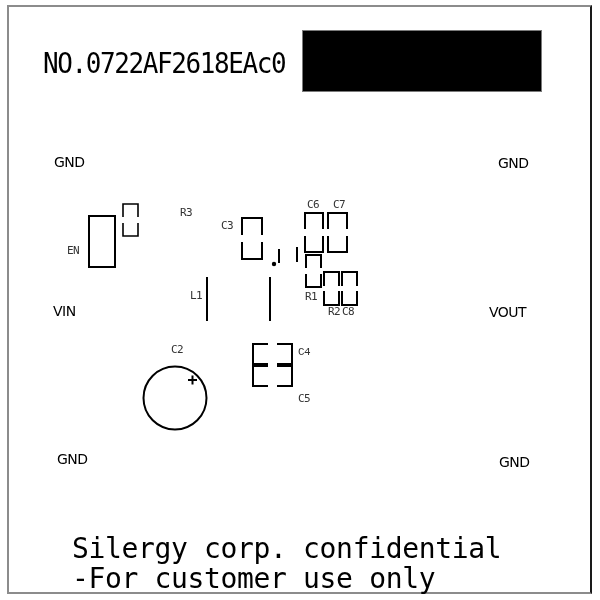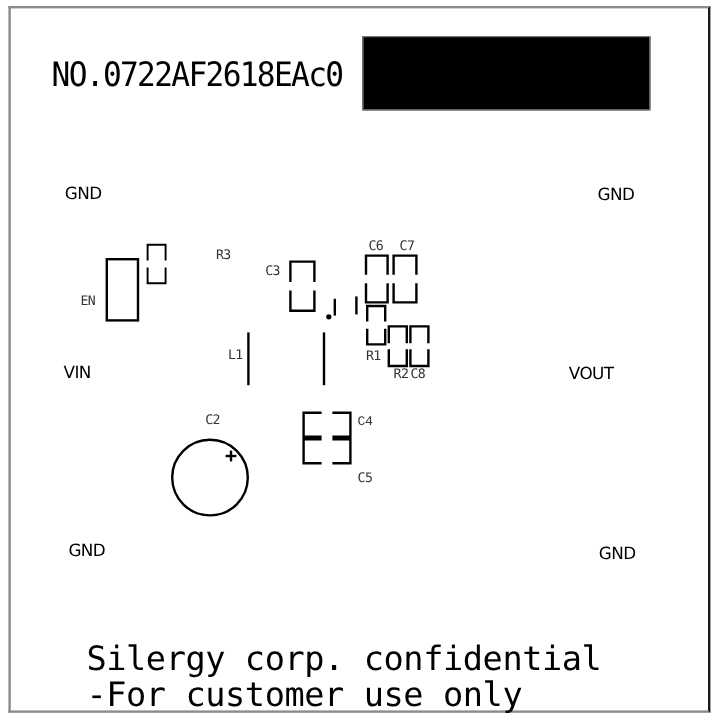--- a/index.html
+++ b/index.html
@@ -90,21 +90,21 @@
 <body>
 
 <div class="board"></div>
 
 <div class="txt serial">NO.0722AF2618EAc0</div>
 <div class="redact"></div>
 
 <div class="txt net" style="left:54px; top:155px;">GND</div>
 <div class="txt net" style="left:498px; top:156px;">GND</div>
 <div class="txt net" style="left:53px; top:304px;">VIN</div>
-<div class="txt net" style="left:474px; top:305px;">VOUT</div>
+<div class="txt net" style="left:489px; top:305px;">VOUT</div>
 <div class="txt net" style="left:57px; top:452px;">GND</div>
 <div class="txt net" style="left:499px; top:455px;">GND</div>
 
 <div class="txt ref" style="left:67px; top:223px;margin-top:22px;">EN</div>
 <div class="txt ref" style="left:143px; top:207px;padding-left:37px;">R3</div>
 <div class="txt ref" style="left:221px; top:220px;">C3</div>
 <div class="txt ref" style="left:307px; top:199px;">C6</div>
 <div class="txt ref" style="left:333px; top:199px;">C7</div>
 <div class="txt ref" style="left:305px; top:291px;text-align:right;">R1</div>
 <div class="txt ref" style="left:328px; top:306px;">R2</div>

